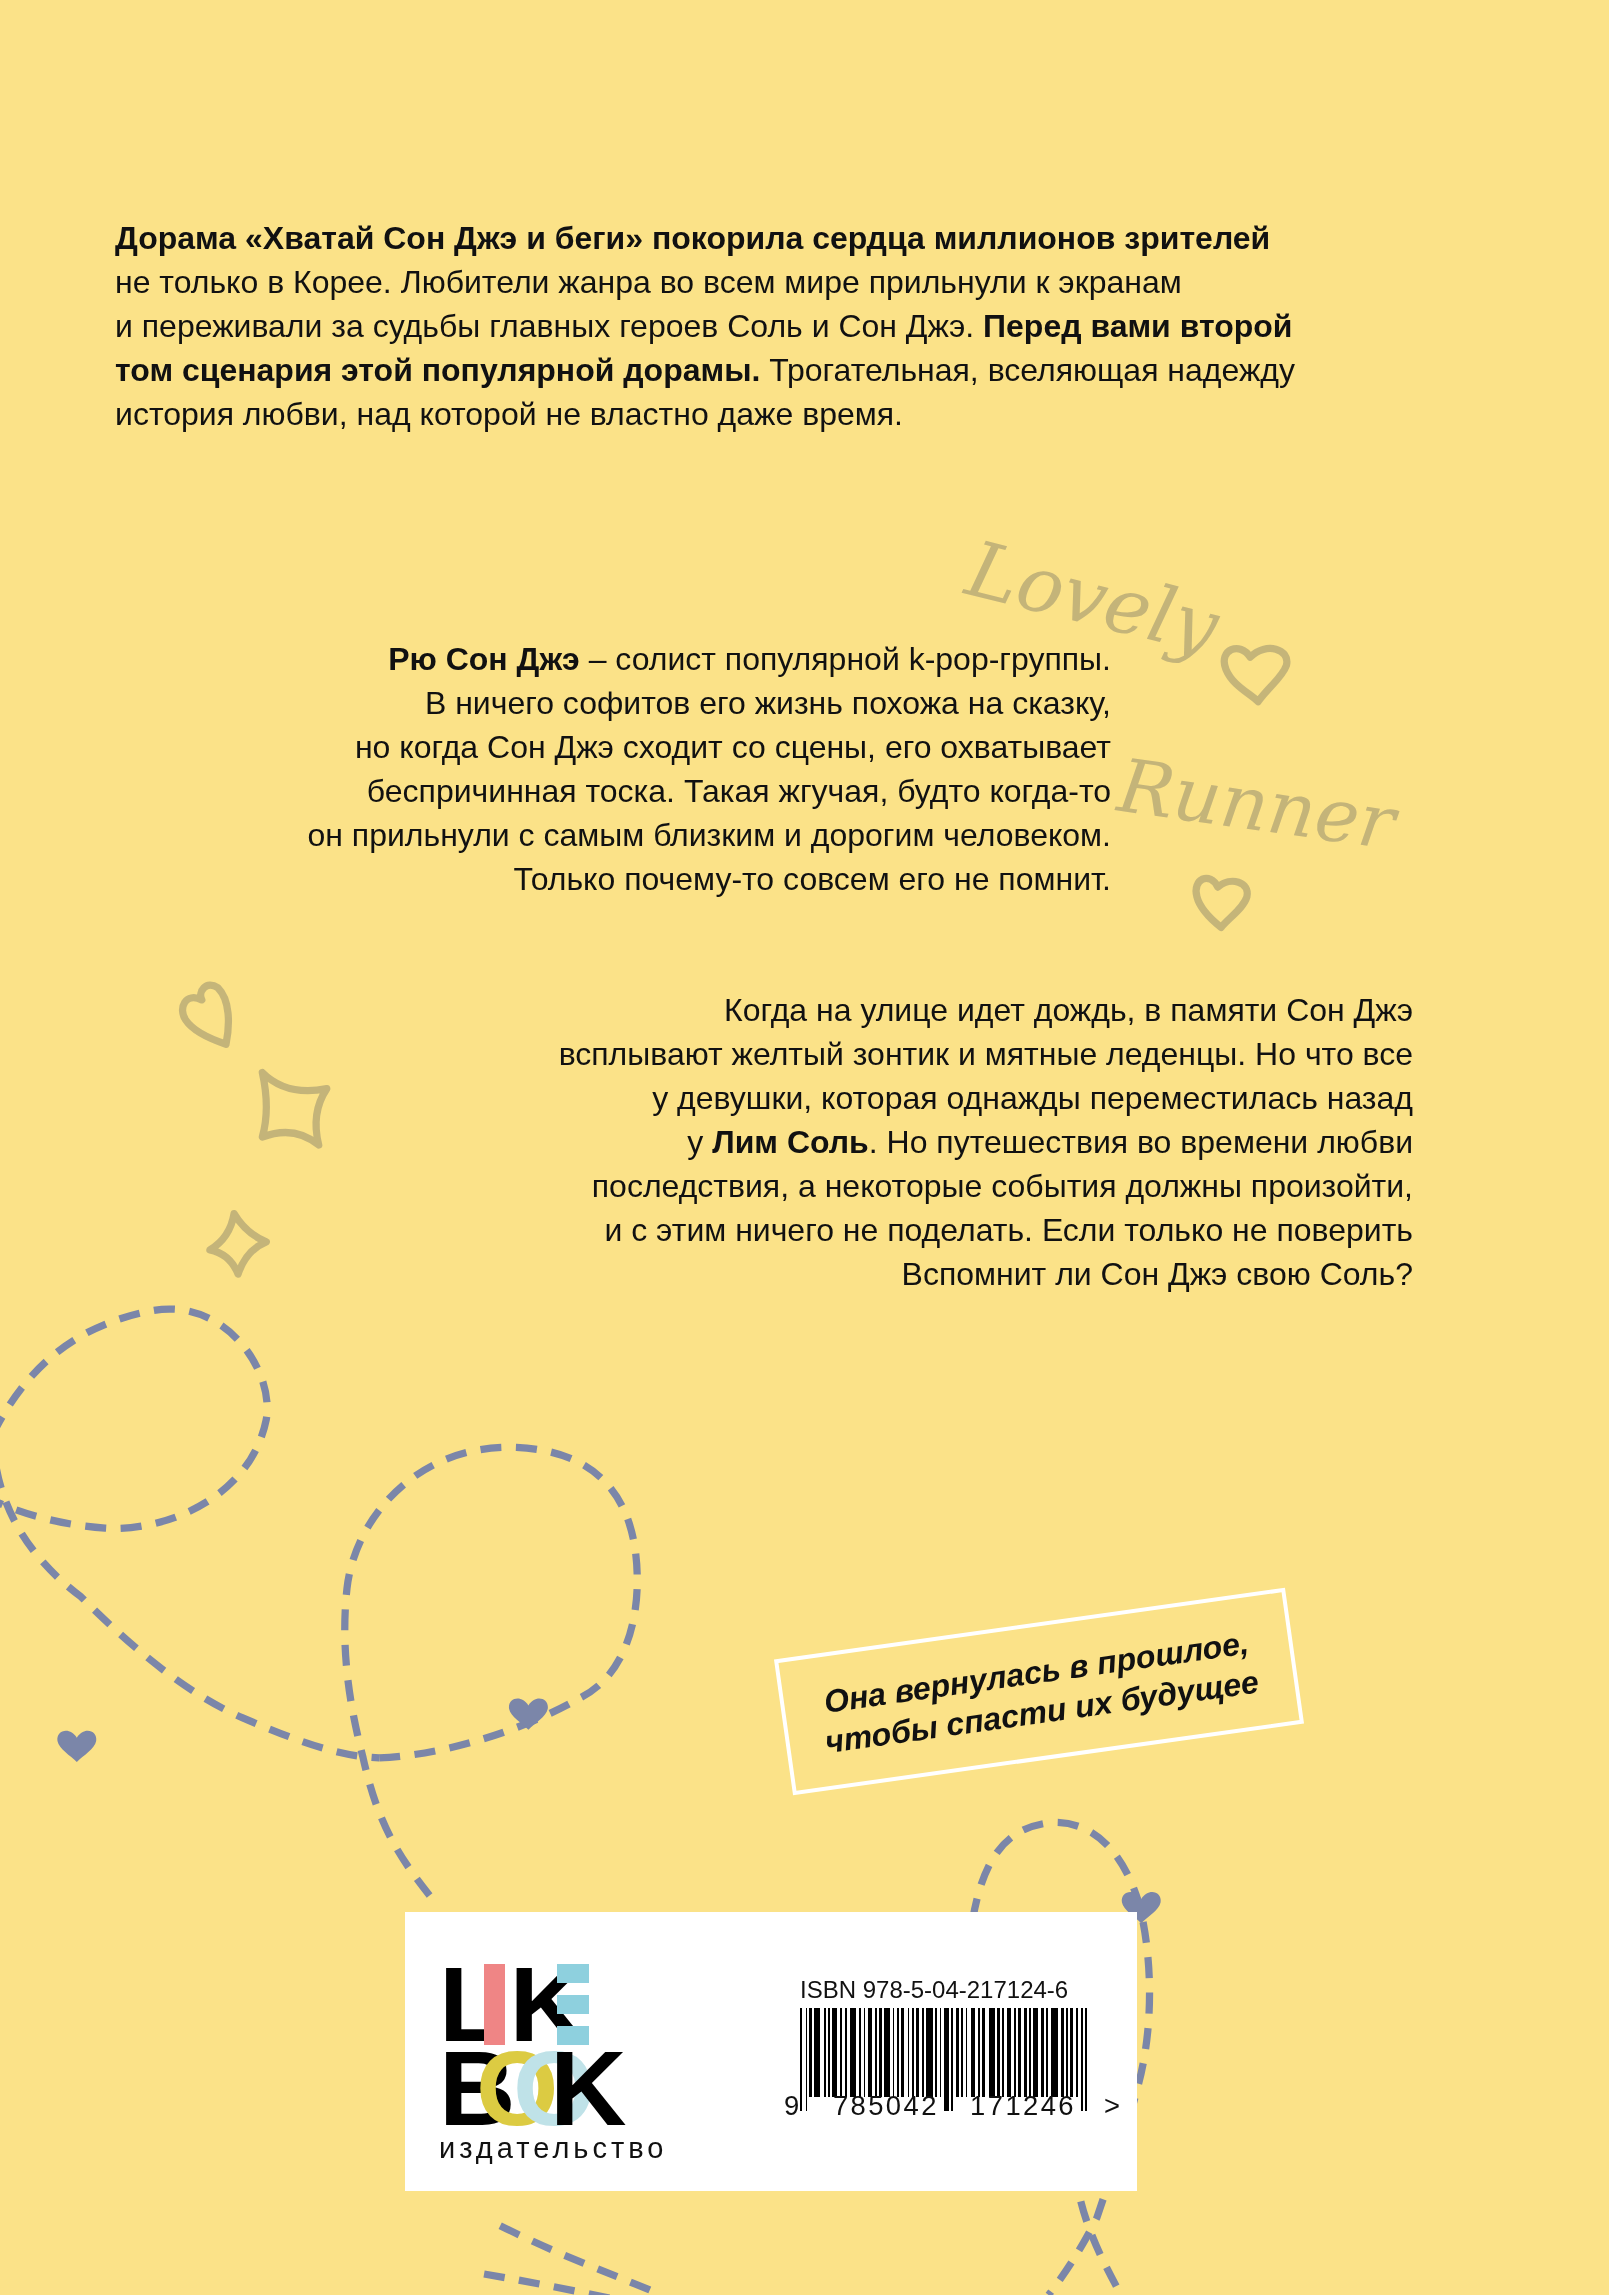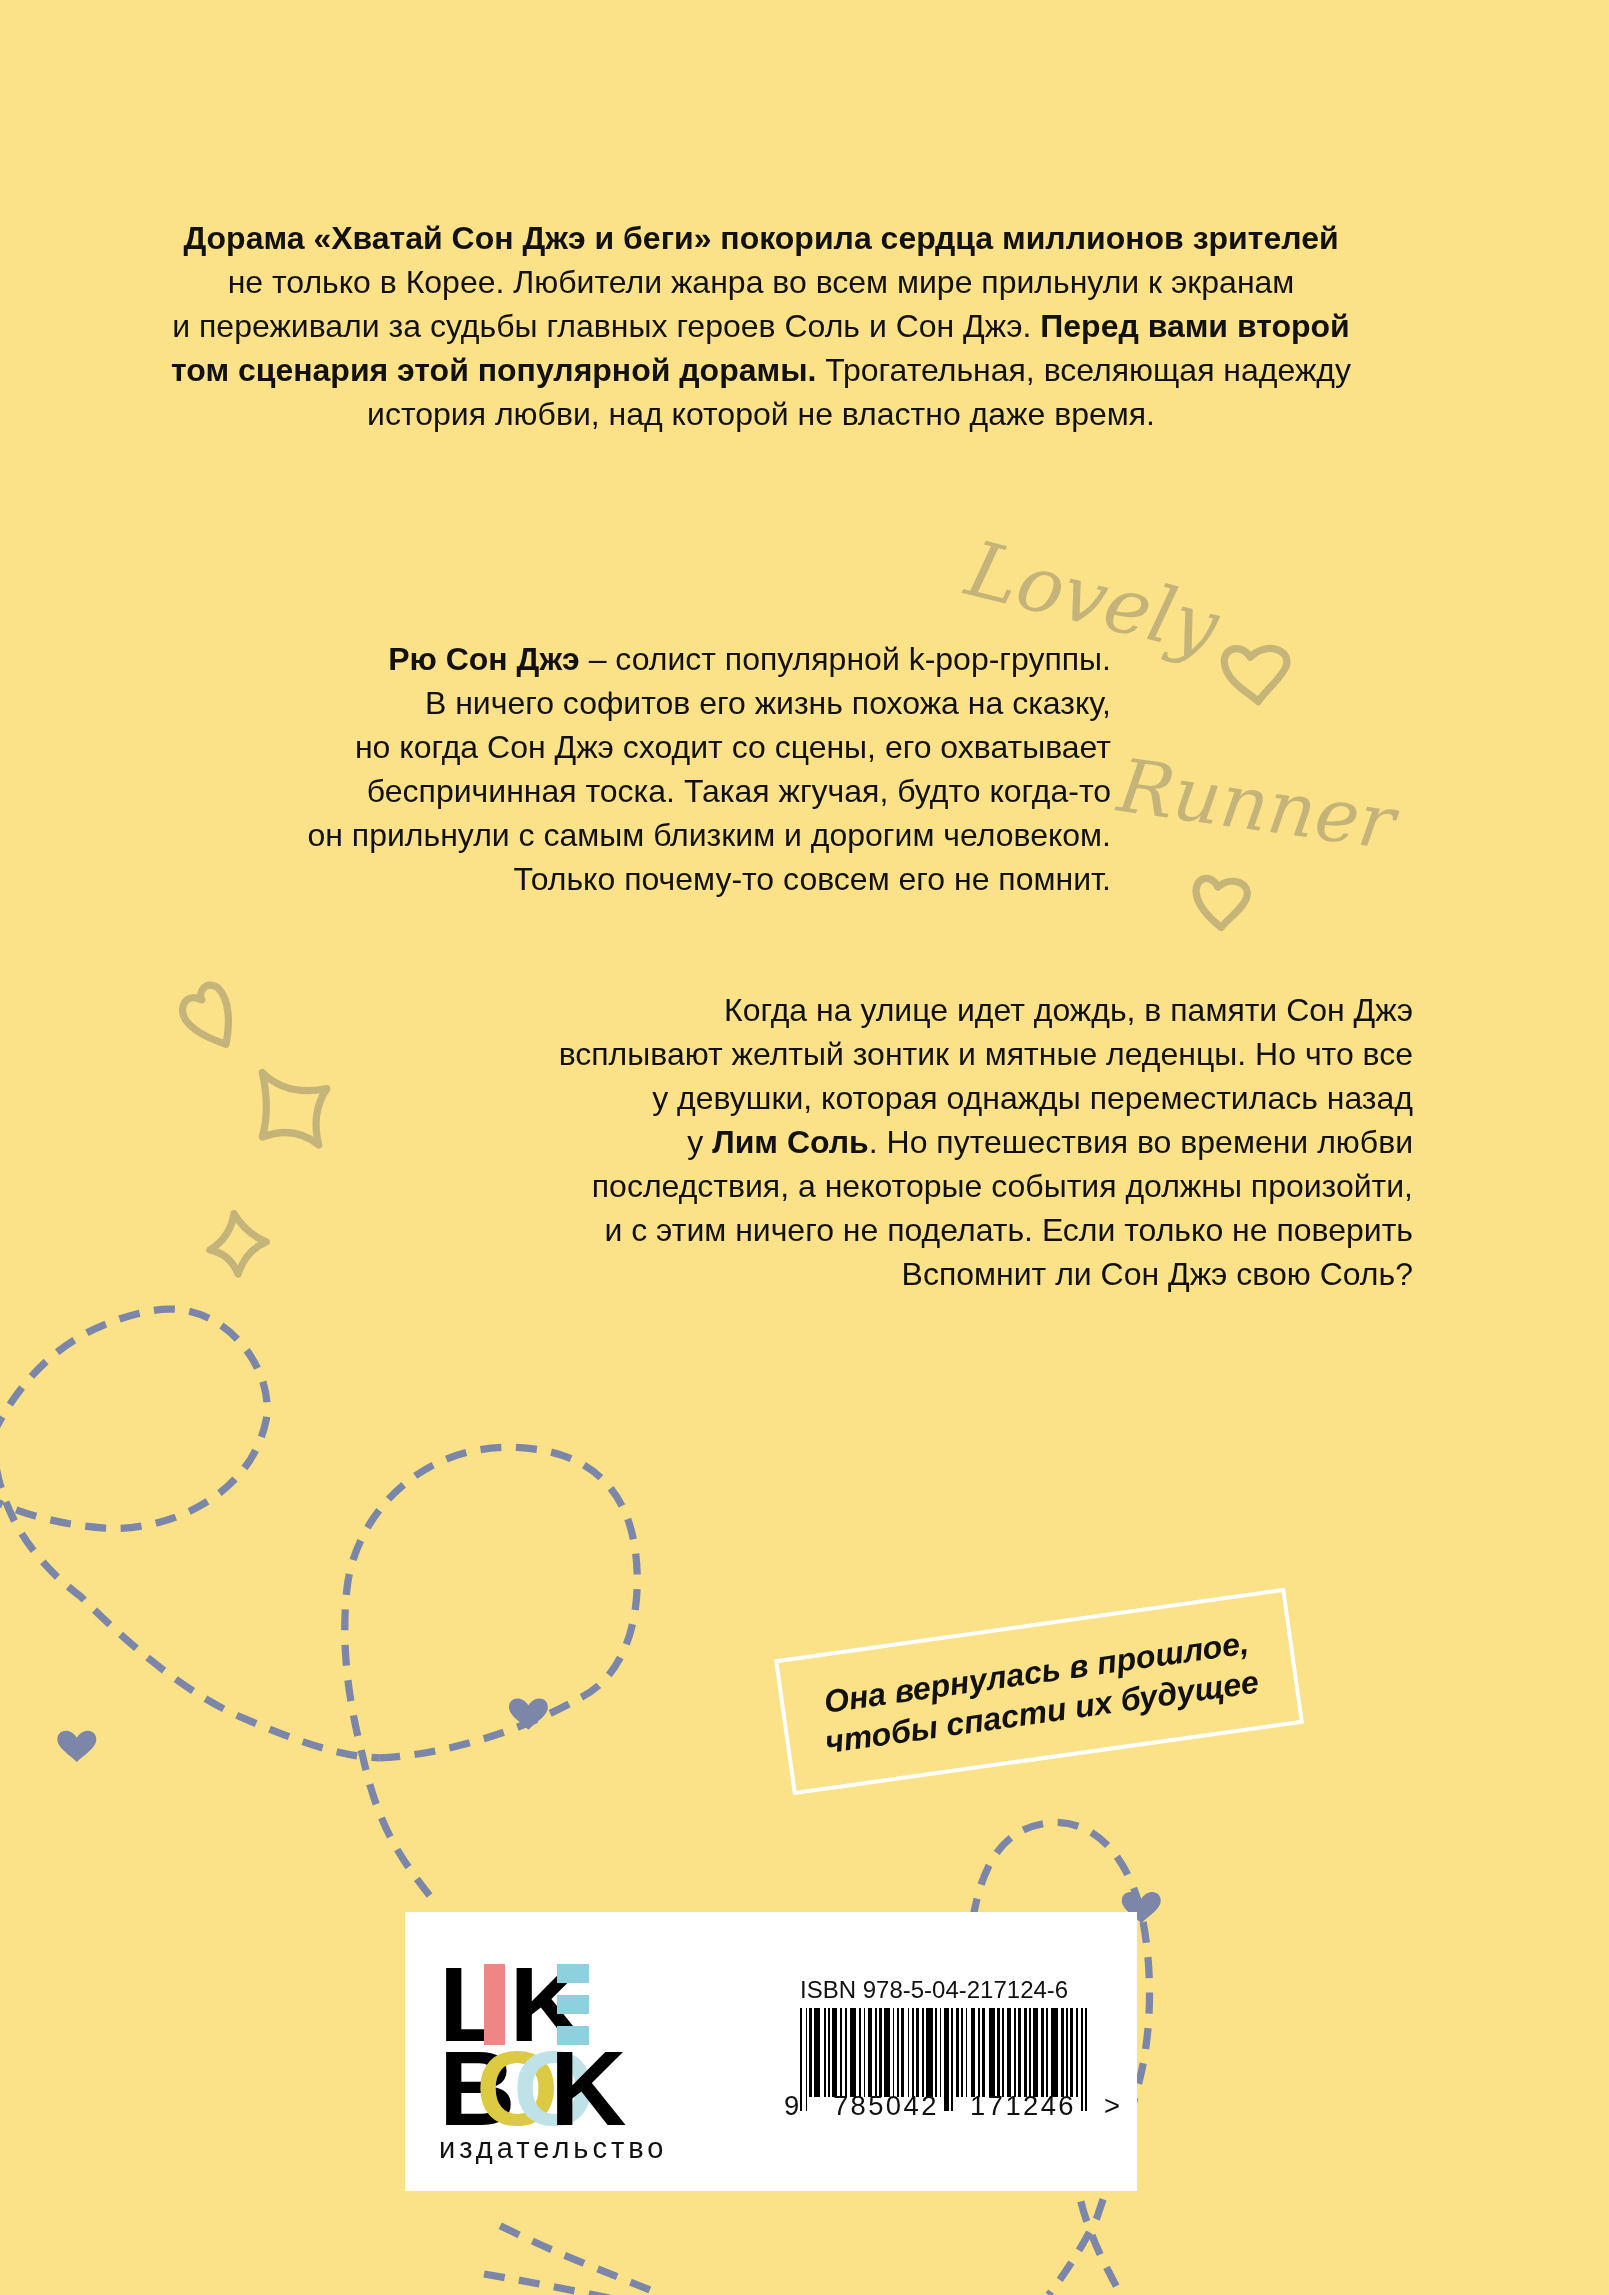--- a/index.html
+++ b/index.html
@@ -1,21 +1,21 @@
 <!DOCTYPE html>
 <html style="font-size:13px"><head>
 <meta charset="utf-8">
 <style>
   html, body { margin:0; padding:0; }
   body { width:1610px; height:2295px; background:#fbe288; position:relative; overflow:hidden;
          font-family:"Liberation Sans", sans-serif; color:#111; }
   .abs { position:absolute; }
   .p { font-size:32px; line-height:44px; margin:0; }
   .p b { font-weight:bold; }
-  #intro { left:136px; top:216px; width:1250px; text-align:center; }
+  #intro { left:115px; top:216px; width:1250px; }
   #hero { left:103px; top:637px; width:1008px; text-align:right; }
   #plot { left:323px; top:988px; width:1090px; text-align:right; }
   .line { display:block; white-space:nowrap; }
   .deco { position:absolute; left:0; top:0; }
   #tagline-box { left:781px; top:1623px; width:516px; height:137px; transform:rotate(-8deg);
                  border:4px solid #ffffff; box-sizing:border-box; display:flex; align-items:center; justify-content:center; }
   #tagline { font-weight:bold; font-style:italic; font-size:32px; line-height:40px; text-align:center; }
   #imprint { left:405px; top:1912px; width:732px; height:279px; background:#ffffff; }
   #logo { position:absolute; left:34px; top:52px; width:150px; }
   .logo-row { display:flex; height:81px; font-weight:900; font-size:106px; line-height:81px; letter-spacing:-3.2px; }

